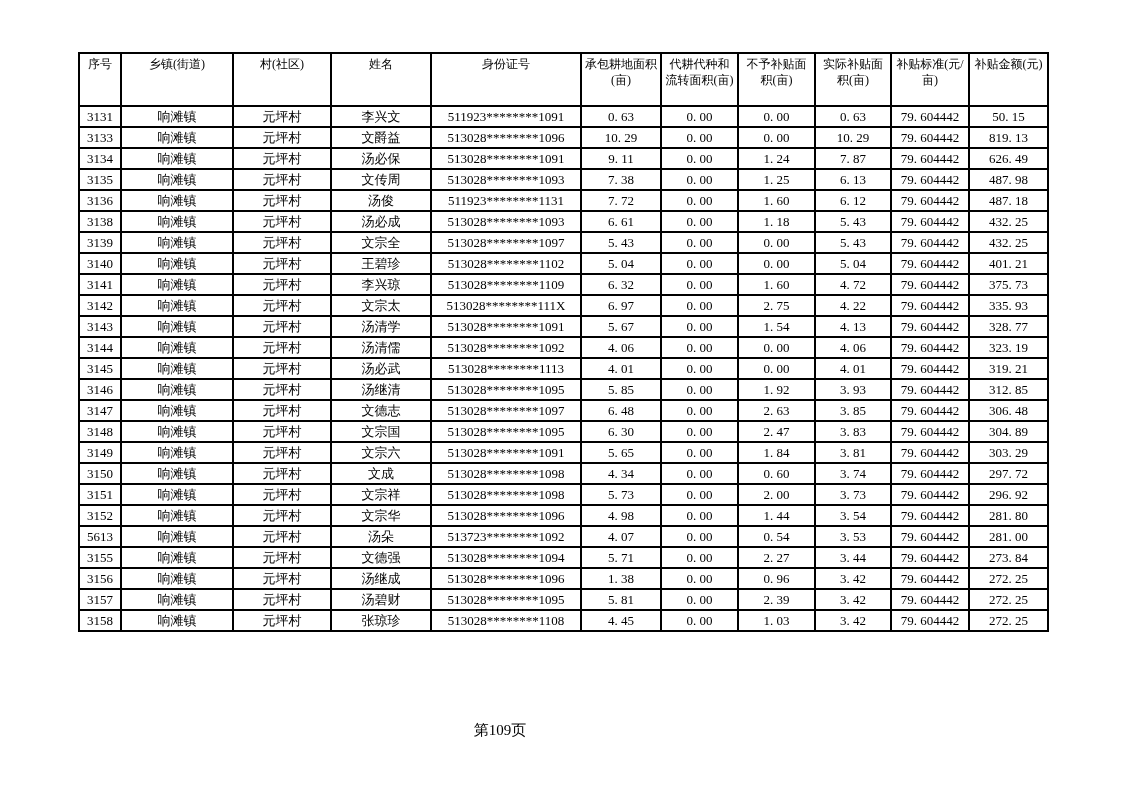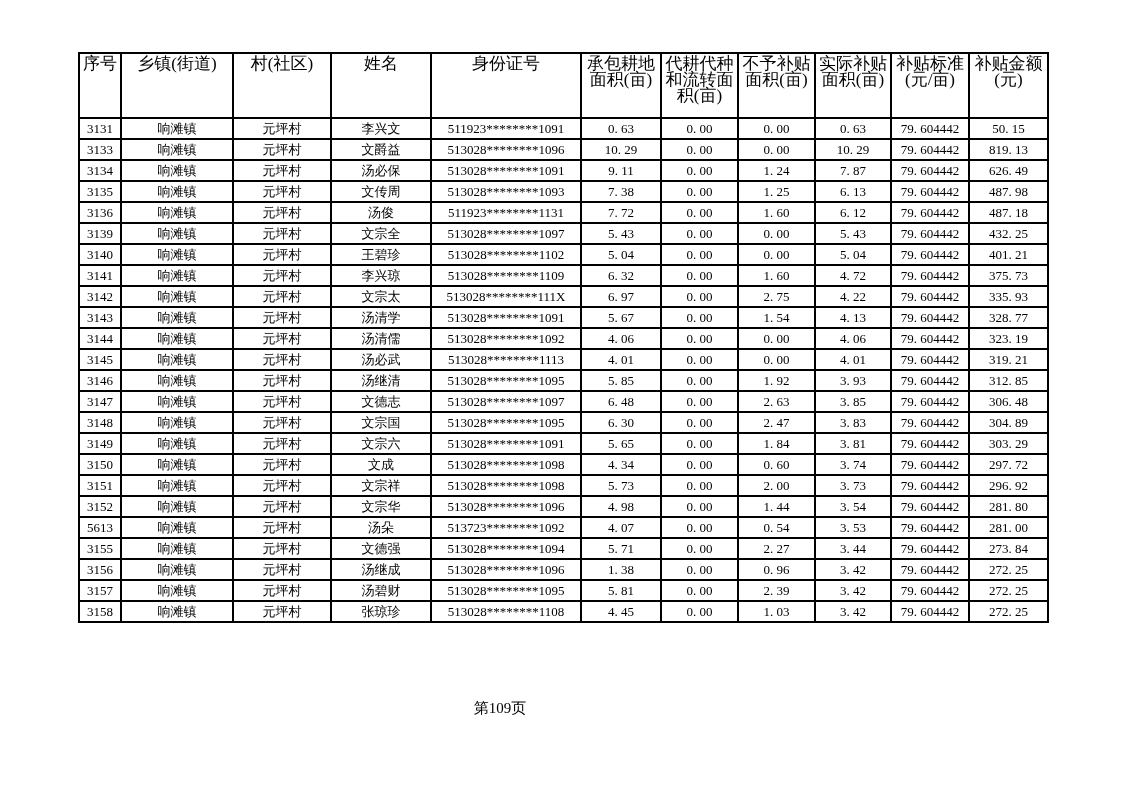--- a/index.html
+++ b/index.html
@@ -31,35 +31,35 @@
   table.subsidy th,
   table.subsidy td {
     border: 2px solid #000000;
     text-align: center;
     overflow: hidden;
     font-weight: normal;
   }
   table.subsidy th {
     height: 49px;
     vertical-align: top;
-    font-size: 17px;
+    font-size: 12px;
     line-height: 16px;
-    padding: 2px 2px 12px 2px;
+    padding: 2px 2px 0 2px;
   }
   table.subsidy td {
     height: 19px;
     font-size: 13px;
     line-height: 19px;
     padding: 0 2px;
     white-space: nowrap;
     vertical-align: middle;
   }
   .page-footer {
     position: absolute;
-    top: 698px;
+    top: 720px;
     left: 0;
     width: 1000px;
     text-align: center;
     font-size: 15px;
     line-height: 20px;
   }
 </style>
 </head>
 <body>
 
@@ -154,20 +154,33 @@
           <td>汤俊</td>
           <td>511923********1131</td>
           <td>7. 72</td>
           <td>0. 00</td>
           <td>1. 60</td>
           <td>6. 12</td>
           <td>79. 604442</td>
           <td>487. 18</td>
         </tr>
         <tr>
+          <td>3138</td>
+          <td>响滩镇</td>
+          <td>元坪村</td>
+          <td>汤必成</td>
+          <td>513028********1093</td>
+          <td>6. 61</td>
+          <td>0. 00</td>
+          <td>1. 18</td>
+          <td>5. 43</td>
+          <td>79. 604442</td>
+          <td>432. 25</td>
+        </tr>
+        <tr>
           <td>3139</td>
           <td>响滩镇</td>
           <td>元坪村</td>
           <td>文宗全</td>
           <td>513028********1097</td>
           <td>5. 43</td>
           <td>0. 00</td>
           <td>0. 00</td>
           <td>5. 43</td>
           <td>79. 604442</td>

